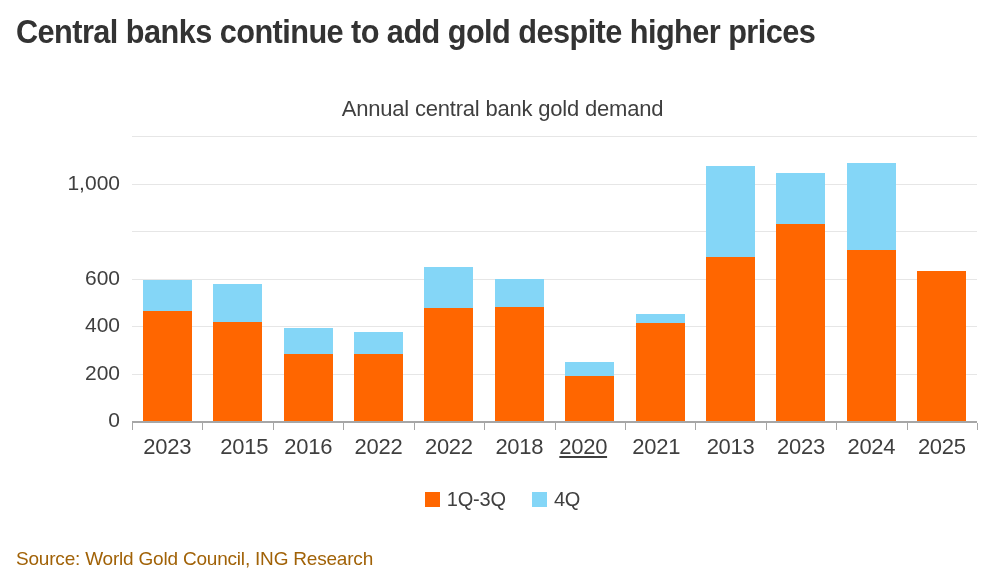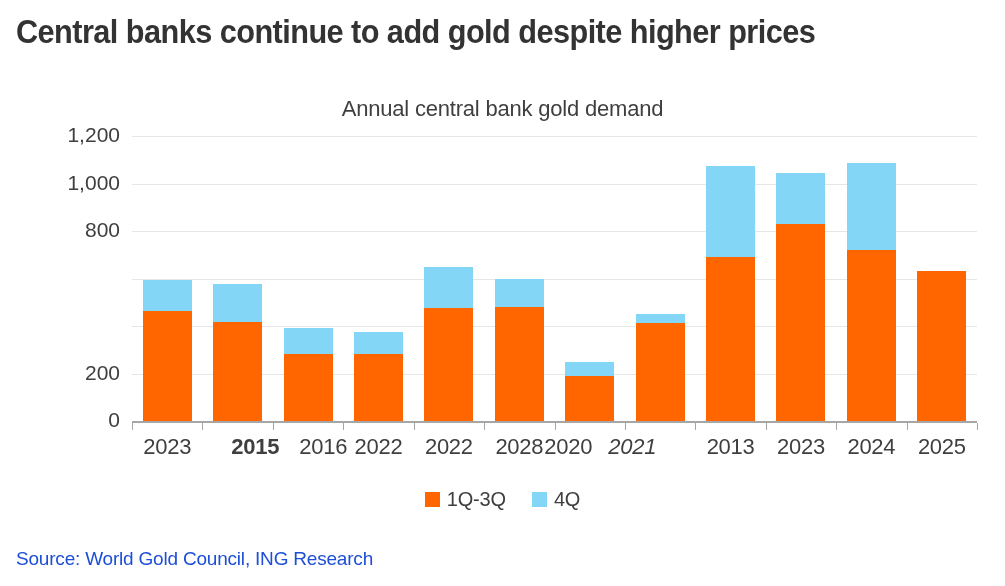--- a/index.html
+++ b/index.html
@@ -159,39 +159,39 @@
     color: #3f3f3f;
     letter-spacing: -0.2px;
   }
 
   
   #source-note {
     position: absolute;
     left: 16px;
     top: 548px;
     font-size: 19px;
-    color: #1d4ed8;
+    color: #a16207;
     letter-spacing: -0.2px;
   }
 </style>
 </head>
 <body>
 
 <div id="figure">
 
   <div id="chart-title">Central banks continue to add gold despite higher prices</div>
 
   <div id="chart-subtitle">Annual central bank gold demand</div>
 
   <div id="y-labels">
       <div class="ylabel" style="top: 285px;">0</div>
       <div class="ylabel" style="top: 237.5px;">200</div>
-      <div class="ylabel" style="top: 95px;">800</div>
+      <div class="ylabel" style="top: 190px;">400</div>
+      <div class="ylabel" style="top: 142.5px;">600</div>
       <div class="ylabel" style="top: 47.5px;">1,000</div>
-      <div class="ylabel" style="top: 0px;">1,200</div>
     </div>
 
   <div id="plot-area">
     <div id="gridlines">
         <div class="gridline" style="top: 237.5px;"></div>
         <div class="gridline" style="top: 190px;"></div>
         <div class="gridline" style="top: 142.5px;"></div>
         <div class="gridline" style="top: 95px;"></div>
         <div class="gridline" style="top: 47.5px;"></div>
         <div class="gridline" style="top: 0px;"></div>
@@ -259,27 +259,27 @@
       <div class="tickmark" style="left: 624.917px;"></div>
       <div class="tickmark" style="left: 695.333px;"></div>
       <div class="tickmark" style="left: 765.75px;"></div>
       <div class="tickmark" style="left: 836.167px;"></div>
       <div class="tickmark" style="left: 906.583px;"></div>
       <div class="tickmark" style="left: 977px;"></div>
     </div>
 
   <div id="x-labels">
       <div class="xlabel" style="left: 0px; width: 70.4167px;">2023</div>
-      <div class="xlabel" style="left: 88px; width: 70.4167px; font-weight: bold;">2015</div>
-      <div class="xlabel" style="left: 156px; width: 70.4167px; text-align: center;">2016</div>
+      <div class="xlabel" style="left: 77px; width: 70.4167px;">2015</div>
+      <div class="xlabel" style="left: 141px; width: 70.4167px; text-align: center;">2016</div>
       <div class="xlabel" style="left: 211.25px; width: 70.4167px;">2022</div>
       <div class="xlabel" style="left: 281.667px; width: 70.4167px;">2022</div>
-      <div class="xlabel" style="left: 352.083px; width: 70.4167px;">2028</div>
-      <div class="xlabel" style="left: 401px; width: 70.4167px;">2020</div>
-      <div class="xlabel" style="left: 465px; width: 70.4167px; font-style: italic;">2021</div>
+      <div class="xlabel" style="left: 352.083px; width: 70.4167px;">2018</div>
+      <div class="xlabel" style="left: 416px; width: 70.4167px; text-decoration: underline;">2020</div>
+      <div class="xlabel" style="left: 489px; width: 70.4167px;">2021</div>
       <div class="xlabel" style="left: 563.333px; width: 70.4167px;">2013</div>
       <div class="xlabel" style="left: 633.75px; width: 70.4167px;">2023</div>
       <div class="xlabel" style="left: 704.167px; width: 70.4167px;">2024</div>
       <div class="xlabel" style="left: 774.583px; width: 70.4167px;">2025</div>
     </div>
 
   <div id="legend">
       <div class="legend-item">
         <span class="legend-swatch" style="background: rgb(255, 102, 0);"></span>
         <span class="legend-label">1Q-3Q</span>

